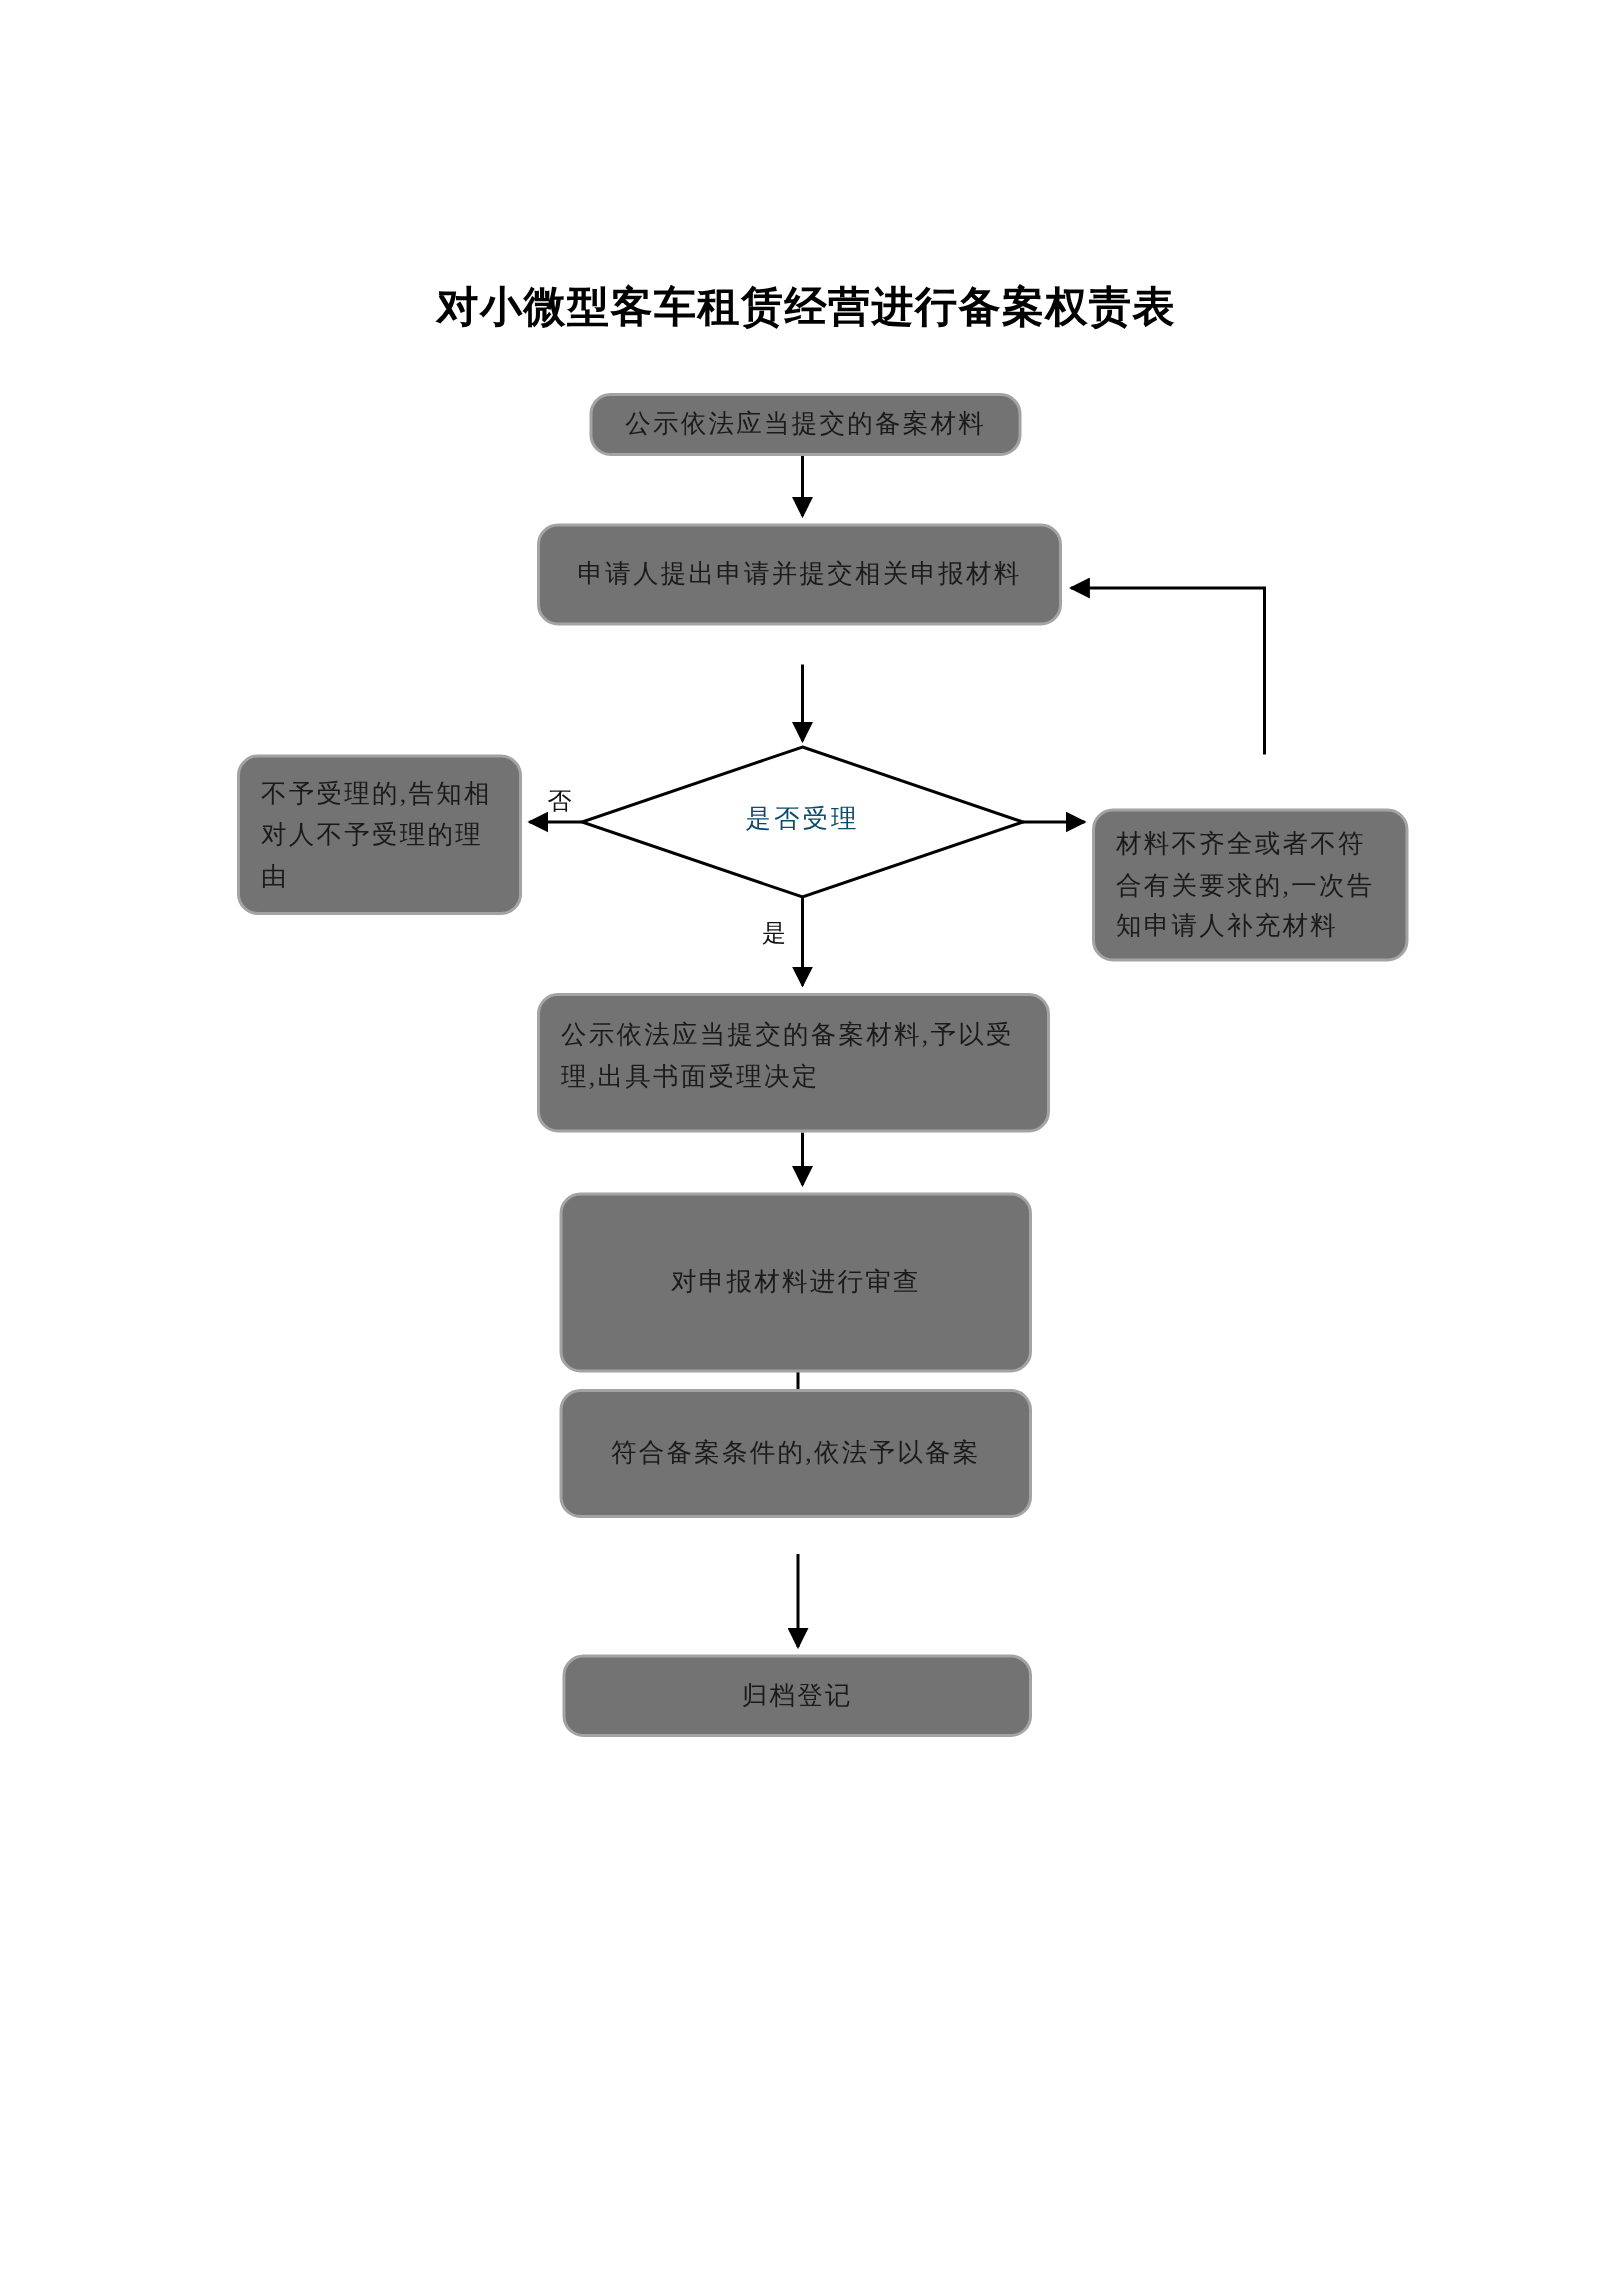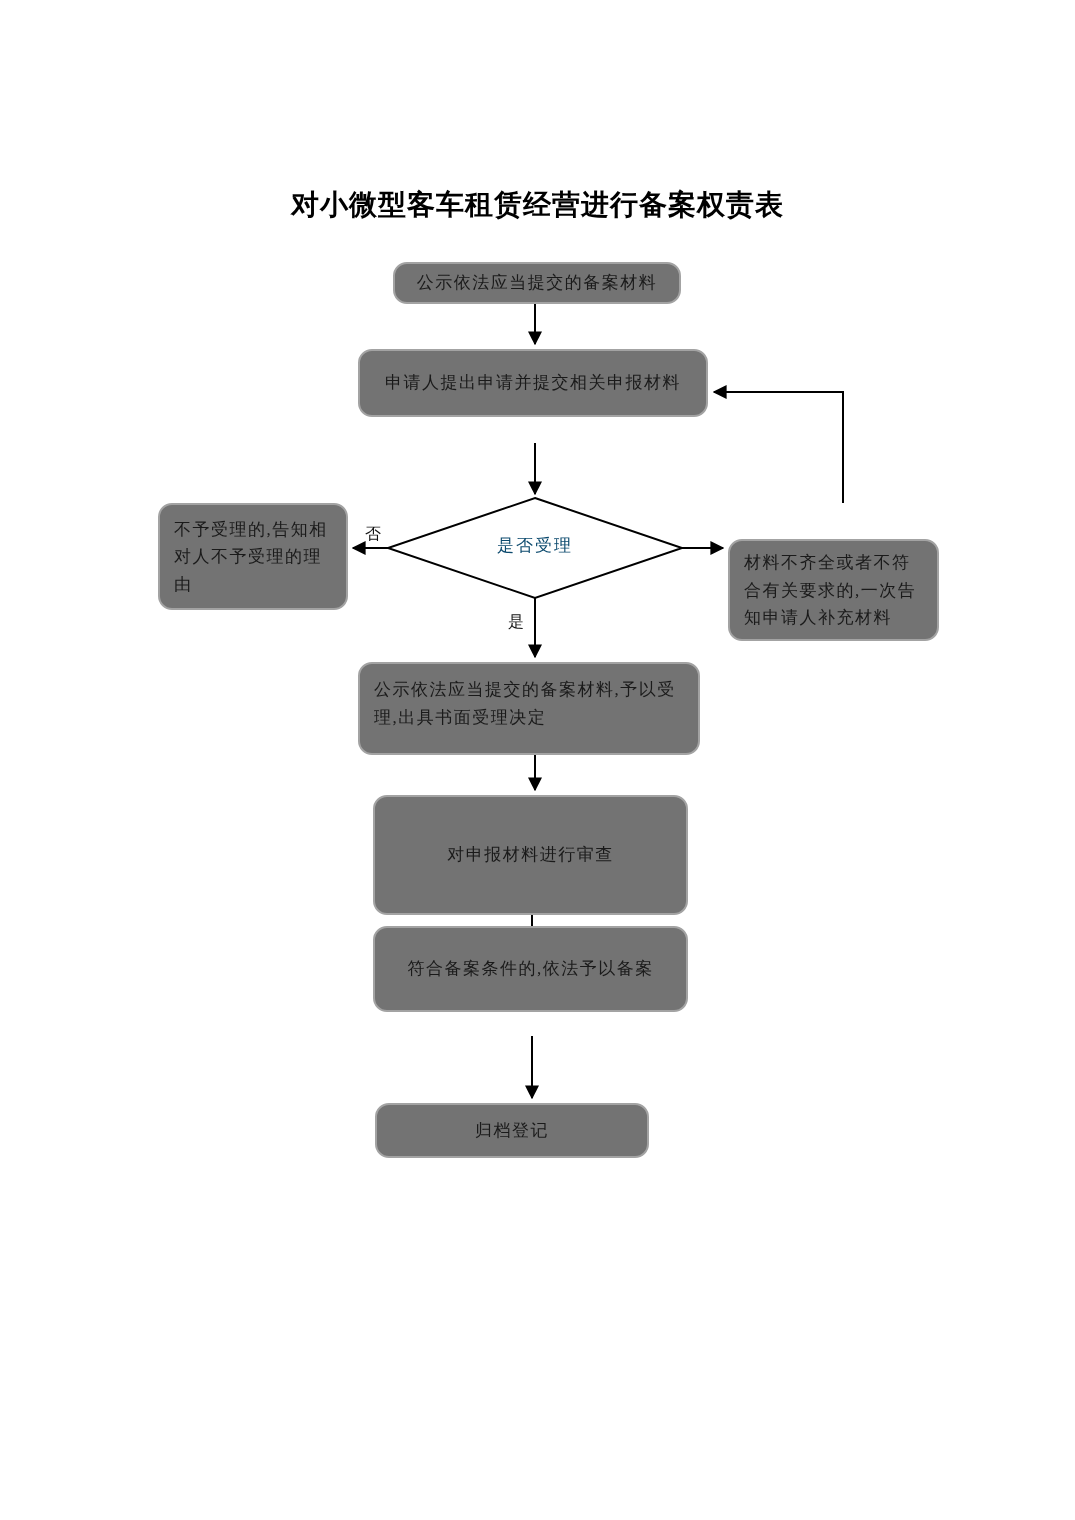--- a/index.html
+++ b/index.html
@@ -72,21 +72,21 @@
   }
 
   
   #node-publicize { left: 393px;  top: 262px;  width: 288px; height: 42px; }
   #node-apply     { left: 358px;  top: 349px;  width: 350px; height: 68px; }
   #node-reject    { left: 158px;  top: 503px;  width: 190px; height: 107px; }
   #node-supplement{ left: 728px;  top: 503px;  width: 211px; height: 102px; margin-top: 36px; }
   #node-accept    { left: 358px;  top: 662px;  width: 342px; height: 93px; }
   #node-review    { left: 373px;  top: 795px;  width: 315px; height: 120px; padding-left: 34px; }
   #node-filing    { left: 373px;  top: 926px;  width: 315px; height: 86px; }
-  #node-archive   { left: 375px;  top: 1103px; width: 274px; height: 55px; }
+  #node-archive   { left: 375px;  top: 1103px; width: 313px; height: 55px; }
 
   .diamond-label {
     position: absolute;
     left: 430px;
     top: 534px;
     width: 210px;
     text-align: center;
     font-size: 17px;
     letter-spacing: 2px;
     color: #0c4a6e;

